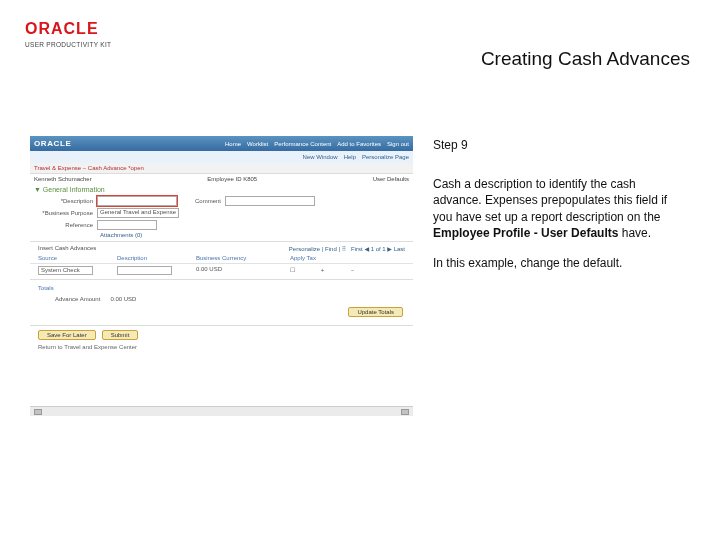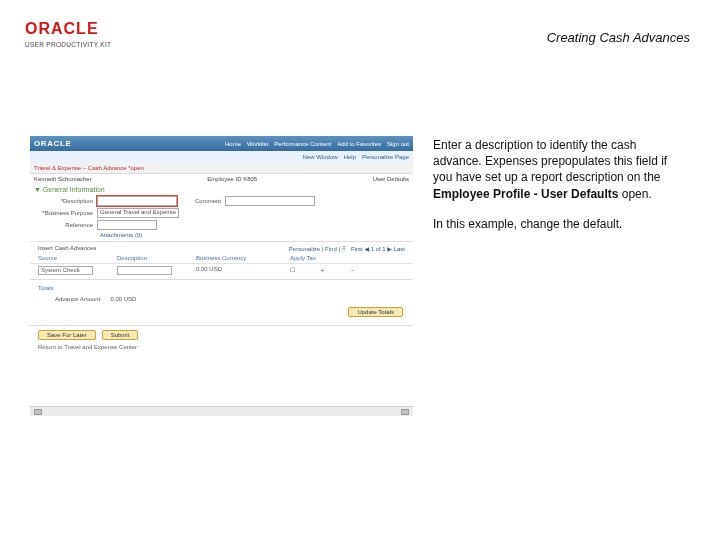--- a/index.html
+++ b/index.html
@@ -23,24 +23,23 @@
   }
   .logo-sub {
     position: absolute;
     top: 41px; left: 25px;
     font-size: 6.5px;
     letter-spacing: 0.3px;
     color: #444;
   }
   .title {
     position: absolute;
-    top: 30px; right: 30px;
-    font-size: 13px;
+    top: 48px; right: 30px;
+    font-size: 19px;
     color: #111;
-    font-style: italic;
   }
   .screenshot {
     position: absolute;
     top: 136px;
     left: 30px;
     width: 383px;
     height: 280px;
     background: #fff;
     overflow: hidden;
     font-size: 7px;
@@ -241,17 +240,18 @@
   </div>
   <div class="ss-hint">Return to Travel and Expense Center</div>
 
   <div class="ss-scroll">
     <div class="thumb"></div>
     <div class="thumb right"></div>
   </div>
 </div>
 
 <div class="instr">
+  <p class="stepno">Step 9</p>
   <p>
-    <span>Enter a description to identify the cash advance. Expenses prepopulates this field if you have set up a report description on the </span><span class="b">Employee Profile - User Defaults</span><span> open.</span>
+    <span>Cash a description to identify the cash advance. Expenses prepopulates this field if you have set up a report description on the </span><span class="b">Employee Profile - User Defaults</span><span> have.</span>
   </p>
   <p>In this example, change the default.</p>
 </div>
 
 </body></html>

